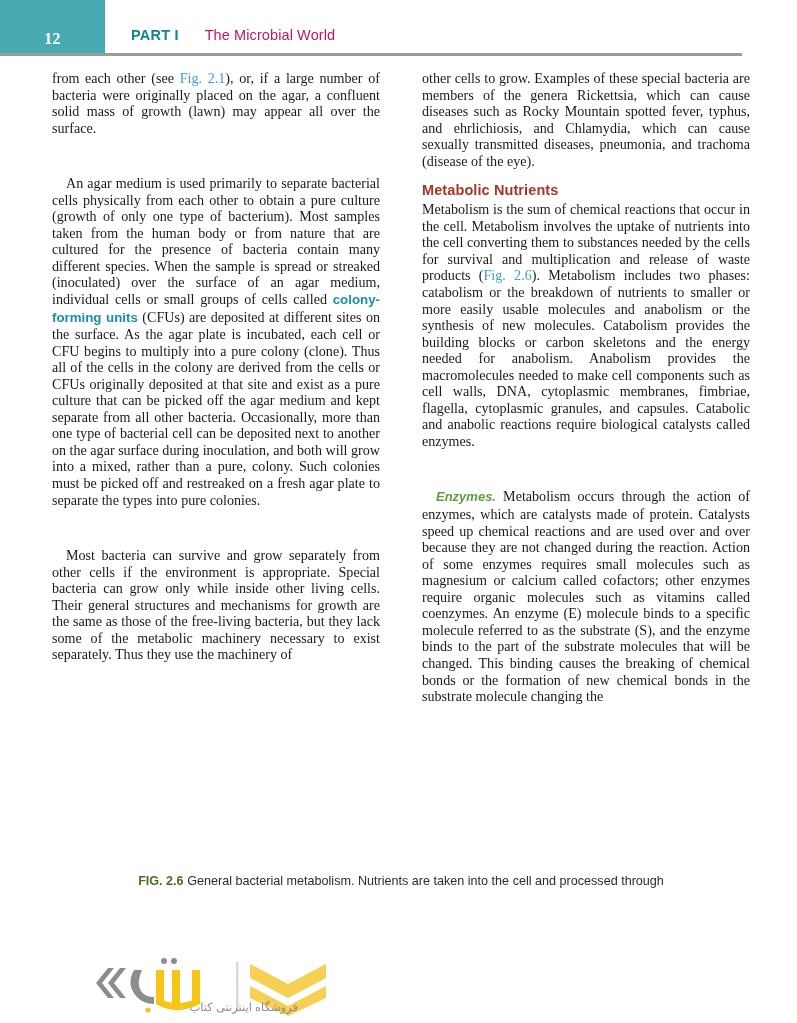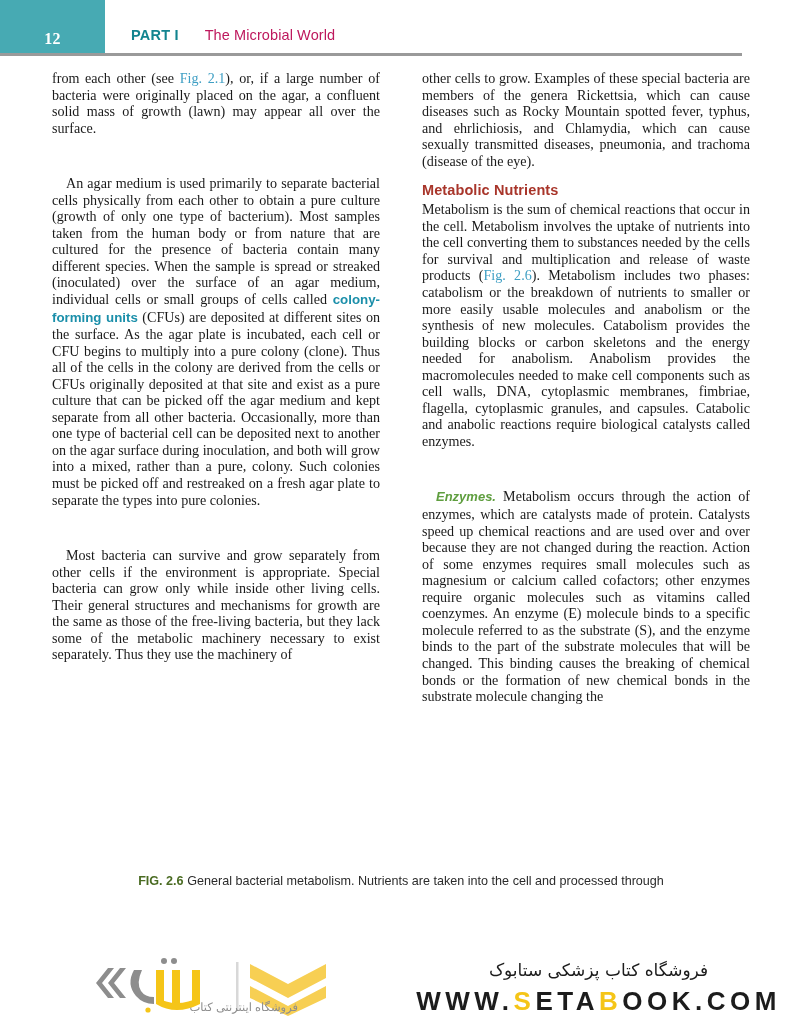--- a/index.html
+++ b/index.html
@@ -322,17 +322,13 @@
     <circle cx="104" cy="7" r="3" fill="#8d8d8d"></circle>
     <circle cx="114" cy="7" r="3" fill="#8d8d8d"></circle>
     <circle cx="88" cy="56" r="2.6" fill="#f5c518"></circle>
 
     <rect x="176" y="8" width="2.5" height="48" fill="#d8d8d8"></rect>
 
     <path d="M190,10 L228,30 L266,10 L266,24 L228,44 L190,24 z" fill="#f7cf53"></path>
     <path d="M190,32 L228,52 L266,32 L266,44 L228,62 L190,44 z" fill="#f7cf53"></path>
   </svg>
   <div class="footer-fa-left">فروشگاه اینترنتی کتاب</div>
-  <div class="footer-right">
-    <div class="footer-fa-right">فروشگاه کتاب پزشکی ستابوک</div>
-    <div class="footer-url" id="footer-url"><span>WWW.</span><span class="hl">S</span><span>ETA</span><span class="hl">B</span><span>OOK.COM</span></div>
-  </div>
 </div>
 
 </body></html>

